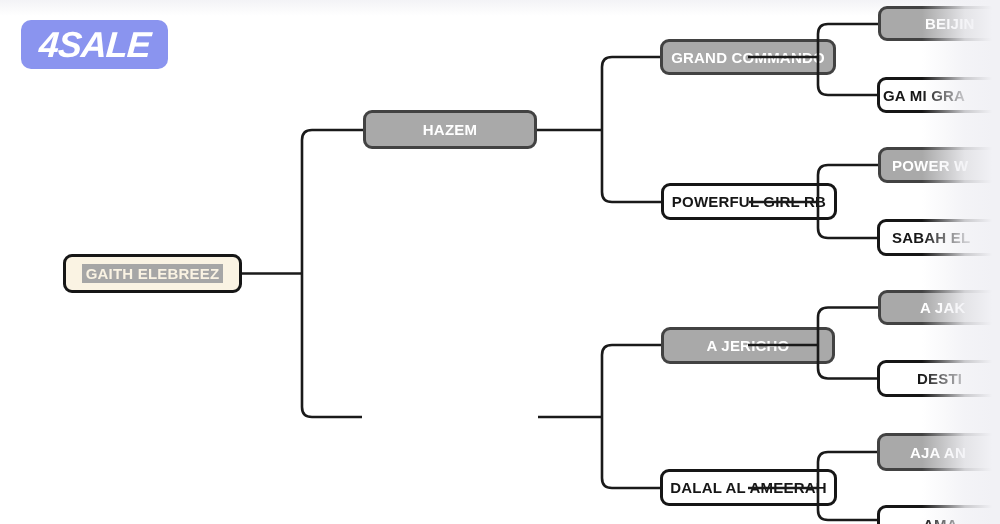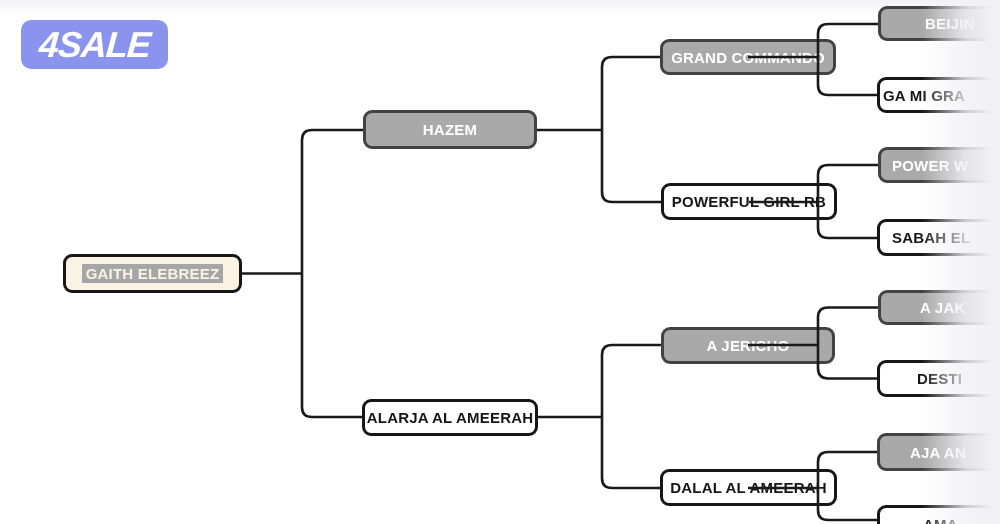--- a/index.html
+++ b/index.html
@@ -54,23 +54,20 @@
 <body>
 
 <div class="stage">
 
   <div class="node gray" style="left:363px; top:110px; width:174px; height:39px;">
     <span>HAZEM</span>
   </div>
 
   <div class="node cream" style="left:63px; top:254px; width:179px; height:39px;">
     <span class="hl">GAITH ELEBREEZ</span>
-  </div>
-  <div class="node white" style="left:362px; top:399px; width:176px; height:37px;">
-    <span>ALARJA AL AMEERAH</span>
   </div>
 
   <div class="node gray" style="left:660px; top:39px; width:176px; height:36px;">
     <span>GRAND COMMANDO</span>
   </div>
   <div class="node white" style="left:661px; top:183px; width:176px; height:37px;">
     <span>POWERFUL GIRL RB</span>
   </div>
   <div class="node gray" style="left:661px; top:327px; width:174px; height:37px;">
     <span>A JERICHO</span>

